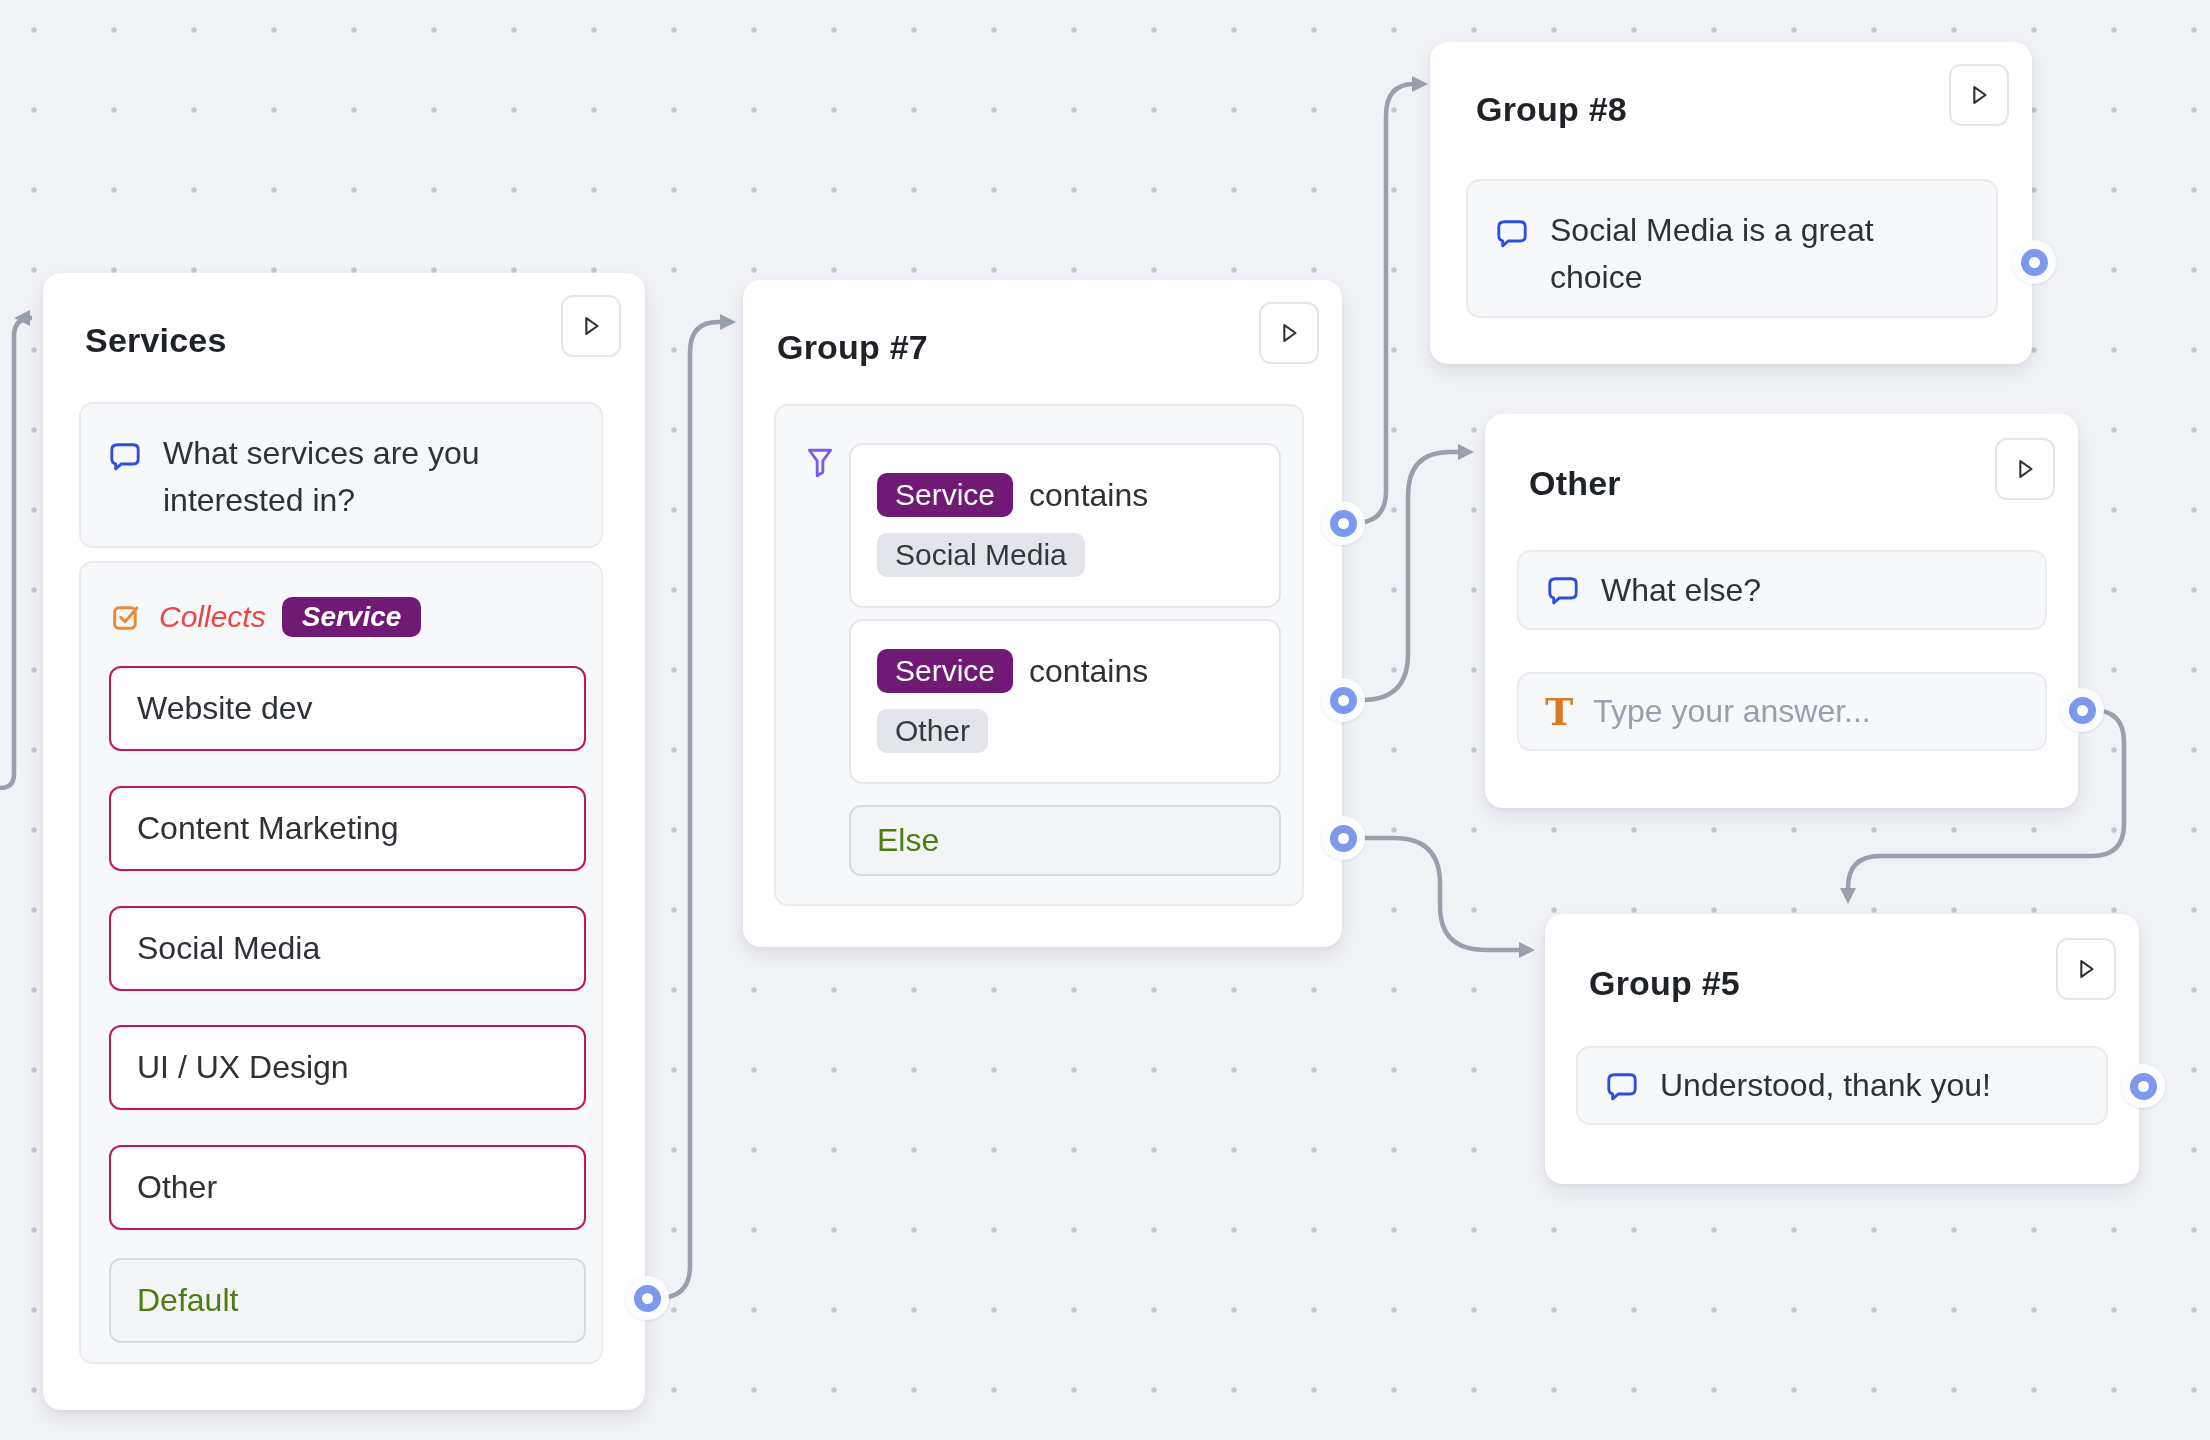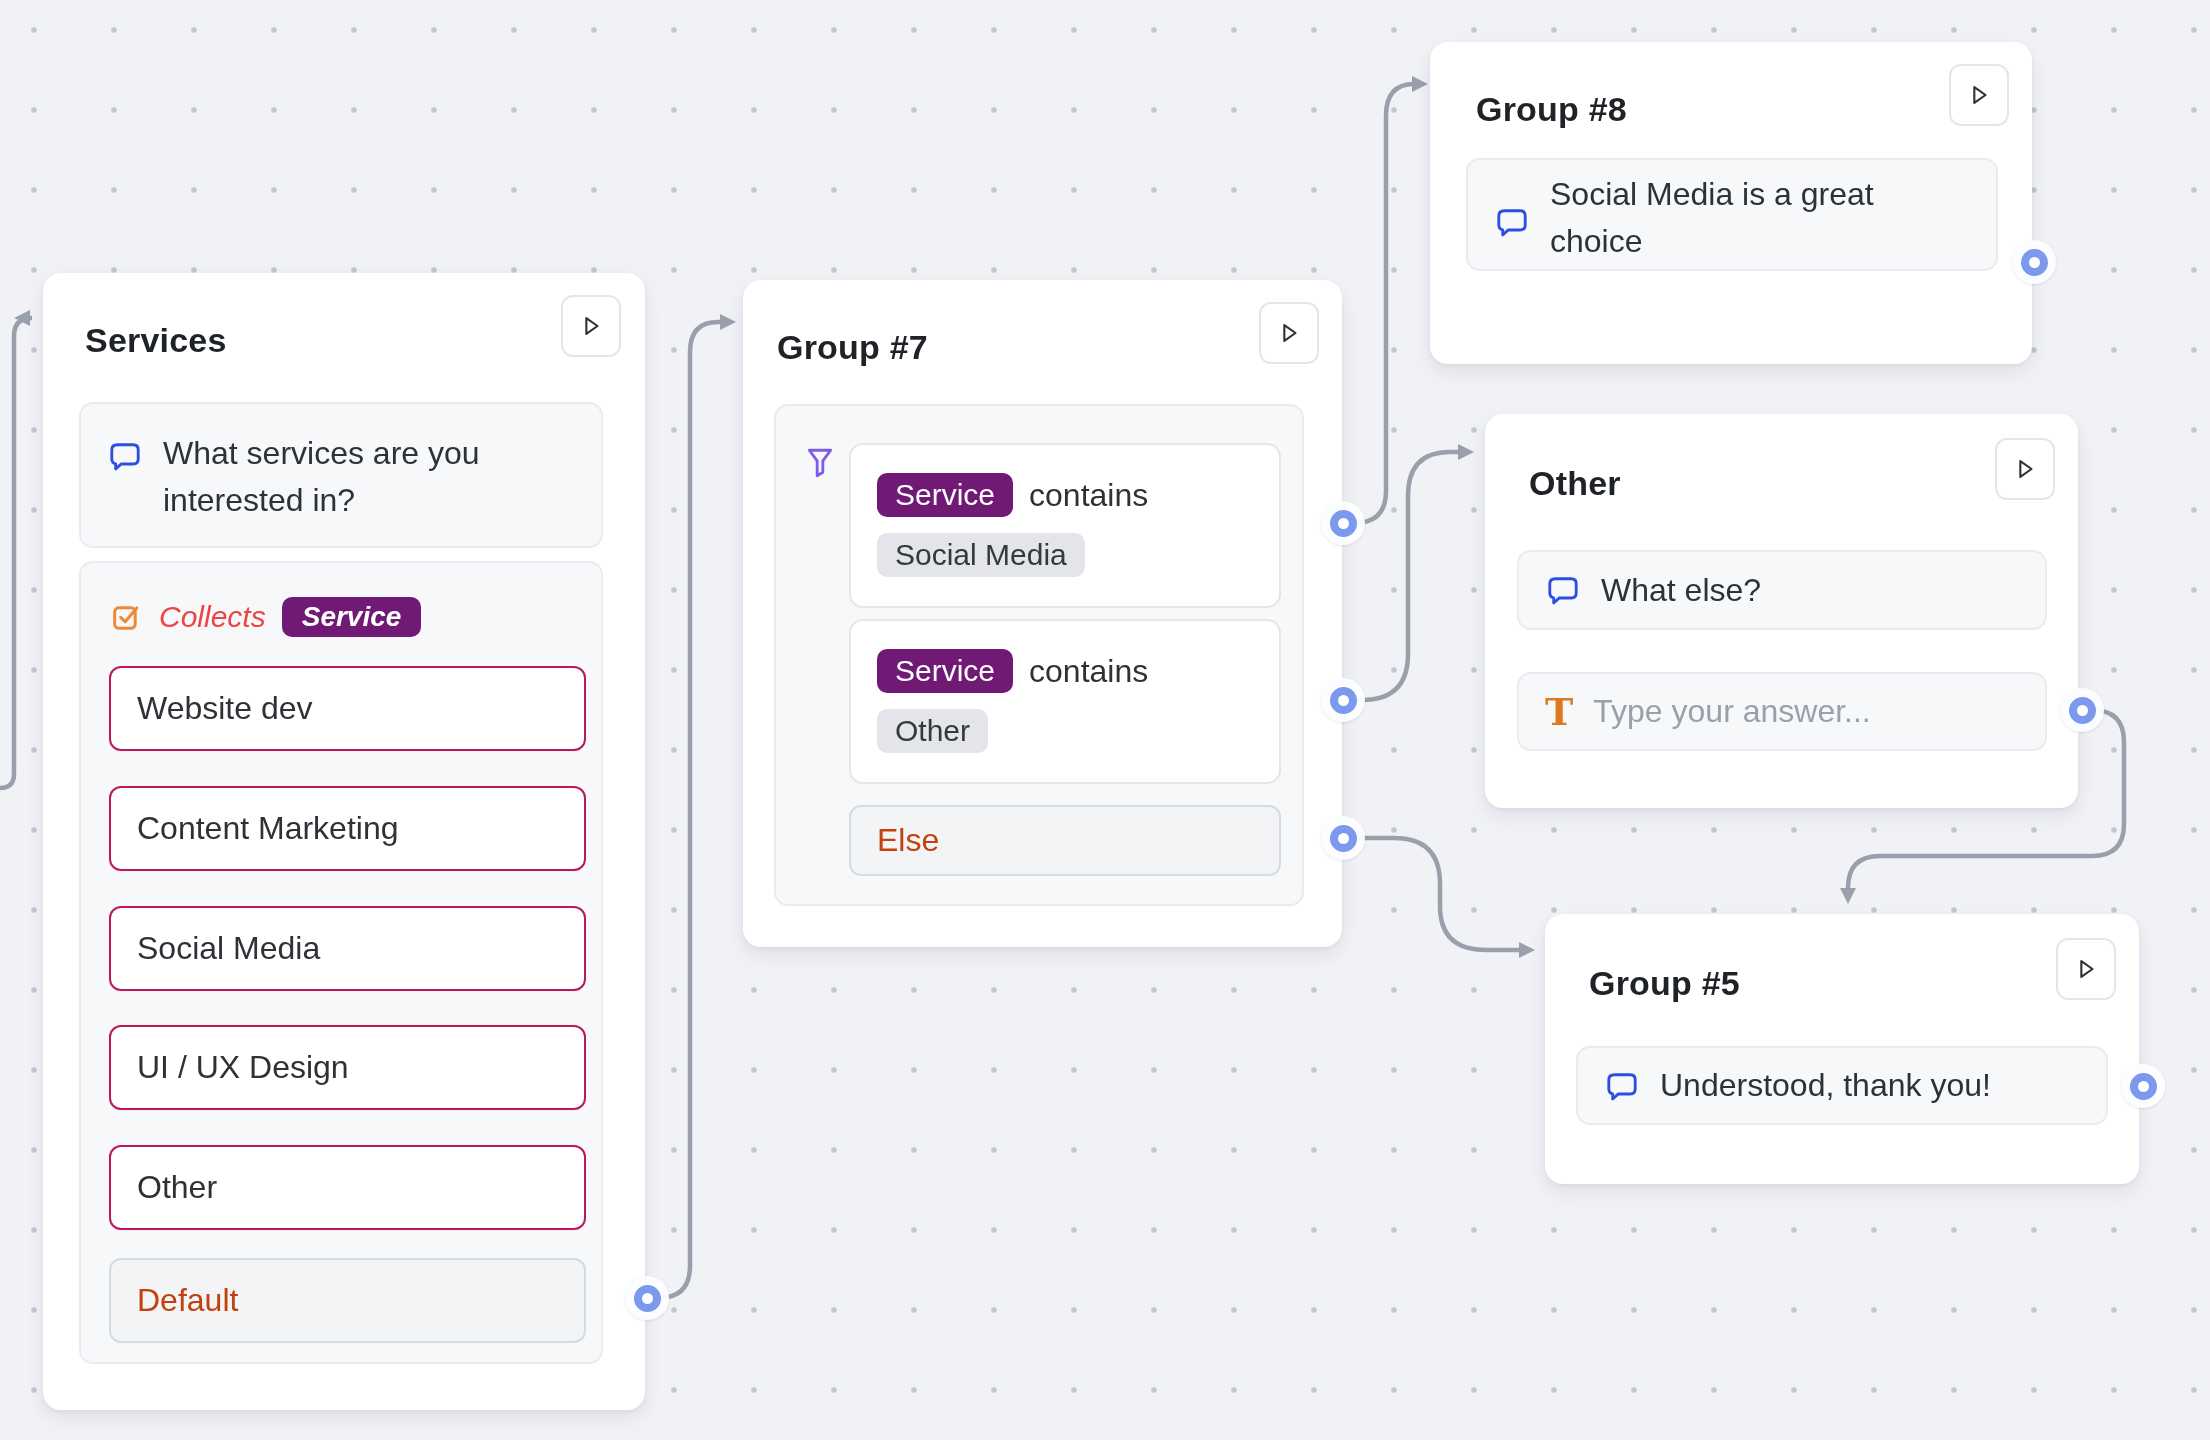--- a/index.html
+++ b/index.html
@@ -18,21 +18,21 @@
   .bubble{position:absolute;background:#F7F8FA;border:2px solid #E9EBEF;border-radius:14px;box-sizing:border-box;
     display:flex;align-items:center;gap:20px;padding:20px 26px;}
   .bubble.top{align-items:flex-start;padding-top:26px;}
   .bubble-text{font-size:32px;line-height:47px;color:#2E3237;}
   .muted{color:#999FAB;}
   .blk-icon{flex:0 0 auto;width:36px;height:36px;}
   .panel{position:absolute;background:#F7F8FA;border:2px solid #E9EBEF;border-radius:14px;box-sizing:border-box;}
   .opt{position:absolute;background:#FFFFFF;border:2px solid #be185d;border-radius:12px;box-sizing:border-box;
     display:flex;align-items:center;padding-left:26px;font-size:32px;color:#2E3237;
     box-shadow:0 1px 2px rgba(25,30,45,.04);}
-  .opt.ghost{background:rgba(0,0,0,0.015);border-color:#D7DAE1;color:#c2410c;box-shadow:none;}
+  .opt.ghost{background:rgba(0,0,0,0.015);border-color:#D7DAE1;color:#4d7c0f;box-shadow:none;}
   .cond{position:absolute;background:#FFFFFF;border:2px solid #E4E6EA;border-radius:14px;box-sizing:border-box;
     padding:28px 26px;display:flex;flex-direction:column;gap:16px;}
   .cond-line{display:flex;align-items:center;gap:16px;font-size:32px;color:#2E3237;}
   .badge-orange{display:inline-block;background:#701a75;color:#fff;border-radius:10px;padding:5px 18px;font-size:30px;}
   .badge-gray{display:inline-block;background:#E3E5EA;color:#35383D;border-radius:10px;padding:5px 18px;font-size:30px;width:max-content;}
   .collects-head{position:absolute;display:flex;align-items:center;gap:16px;}
   .collects-label{font-style:italic;font-size:30px;color:#ef4444;}
   .badge-orange.it{font-style:italic;font-weight:600;font-size:28px;padding:4px 20px;}
   .port{position:absolute;width:44px;height:44px;border-radius:50%;background:rgba(252,253,254,.95);
     transform:translate(-50%,-50%);display:flex;align-items:center;justify-content:center;
@@ -126,21 +126,21 @@
     </div>
   </div>
 
   <div class="card" style="left:1430px;top:42px;width:602px;height:322px;">
     <div class="card-title" style="left:46px;top:48px;">Group #8</div>
     <div class="play-btn" style="left:519px;top:22px;">
       <svg class="play-icon" width="28" height="28" viewBox="0 0 24 24">
         <path d="M8 5.2 L17.6 12 L8 18.8 Z" fill="none" stroke="#2E3237" stroke-width="1.8" stroke-linejoin="round"></path>
       </svg>
     </div>
-    <div class="bubble top" style="left:36px;top:116px;width:532px;height:113px;align-items:center;">
+    <div class="bubble top" style="left:36px;top:137px;width:532px;height:139px;">
       <svg class="blk-icon" viewBox="0 0 24 24" style="margin-top:8px;">
         <path d="M7 4.5 H17.5 Q20.8 4.5 20.8 7.8 V14 Q20.8 17.3 17.5 17.3 H9.6 L5.8 20.6 V17.2 Q3.2 16.8 3.2 14 V7.8 Q3.2 4.5 7 4.5 Z" fill="none" stroke="#2D4FE0" stroke-width="1.9" stroke-linejoin="round"></path>
       </svg>
       <div class="bubble-text" style="width:410px;">Social Media is a great choice</div>
     </div>
   </div>
 
   <div class="card" style="left:1485px;top:414px;width:593px;height:394px;">
     <div class="card-title" style="left:44px;top:50px;">Other</div>
     <div class="play-btn" style="left:510px;top:24px;">

